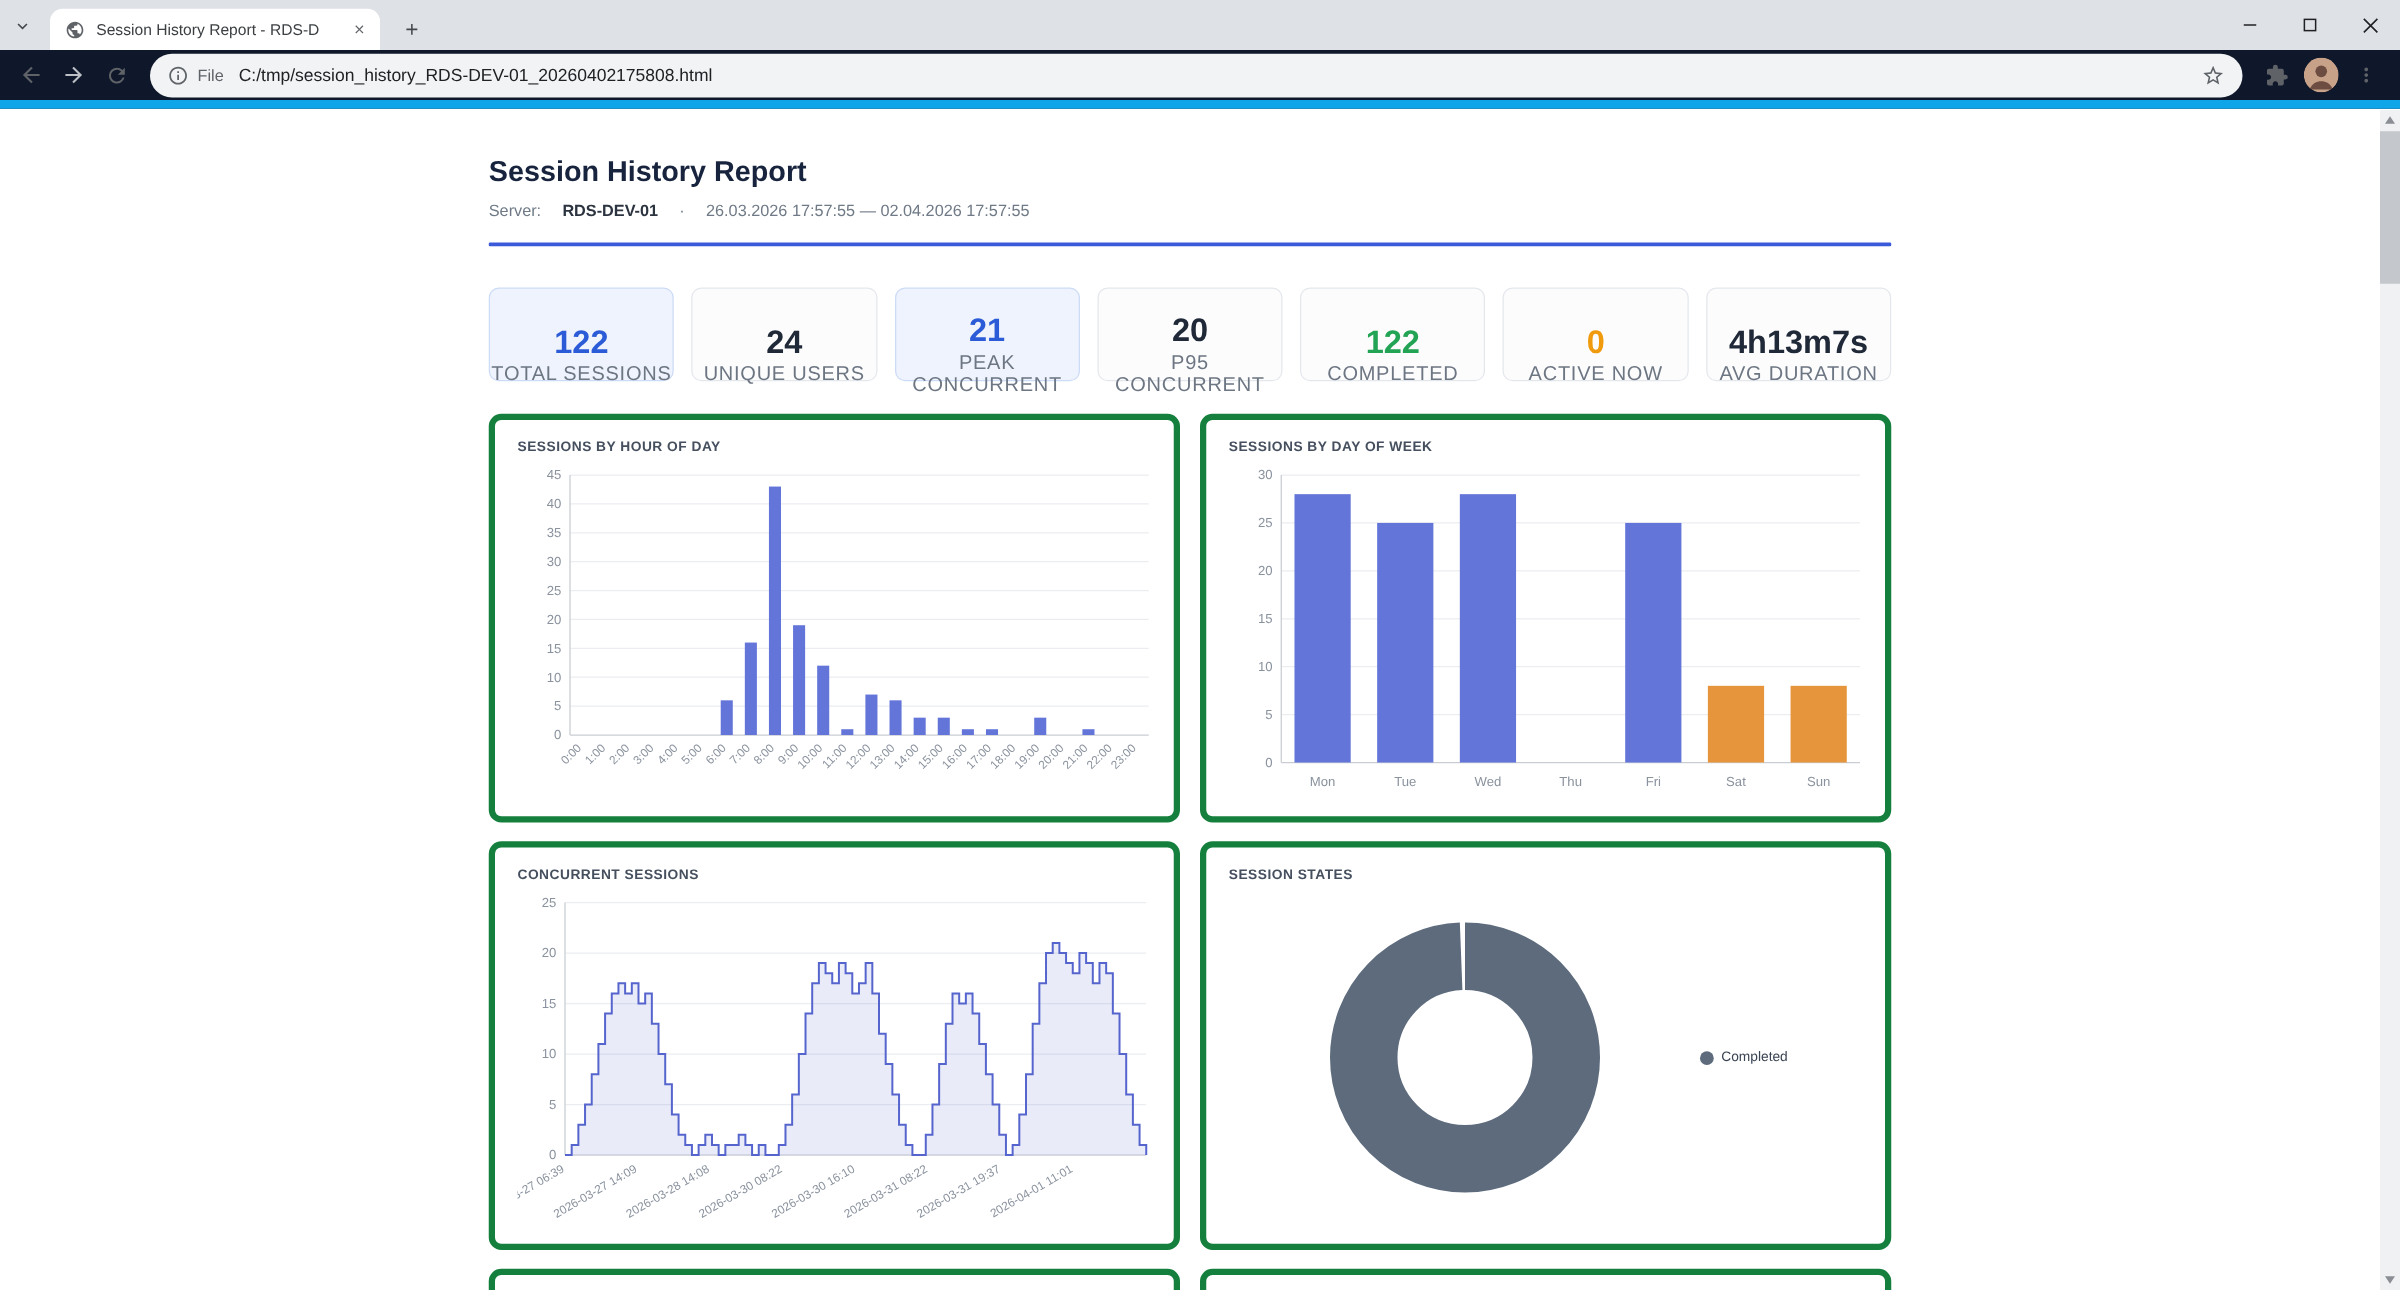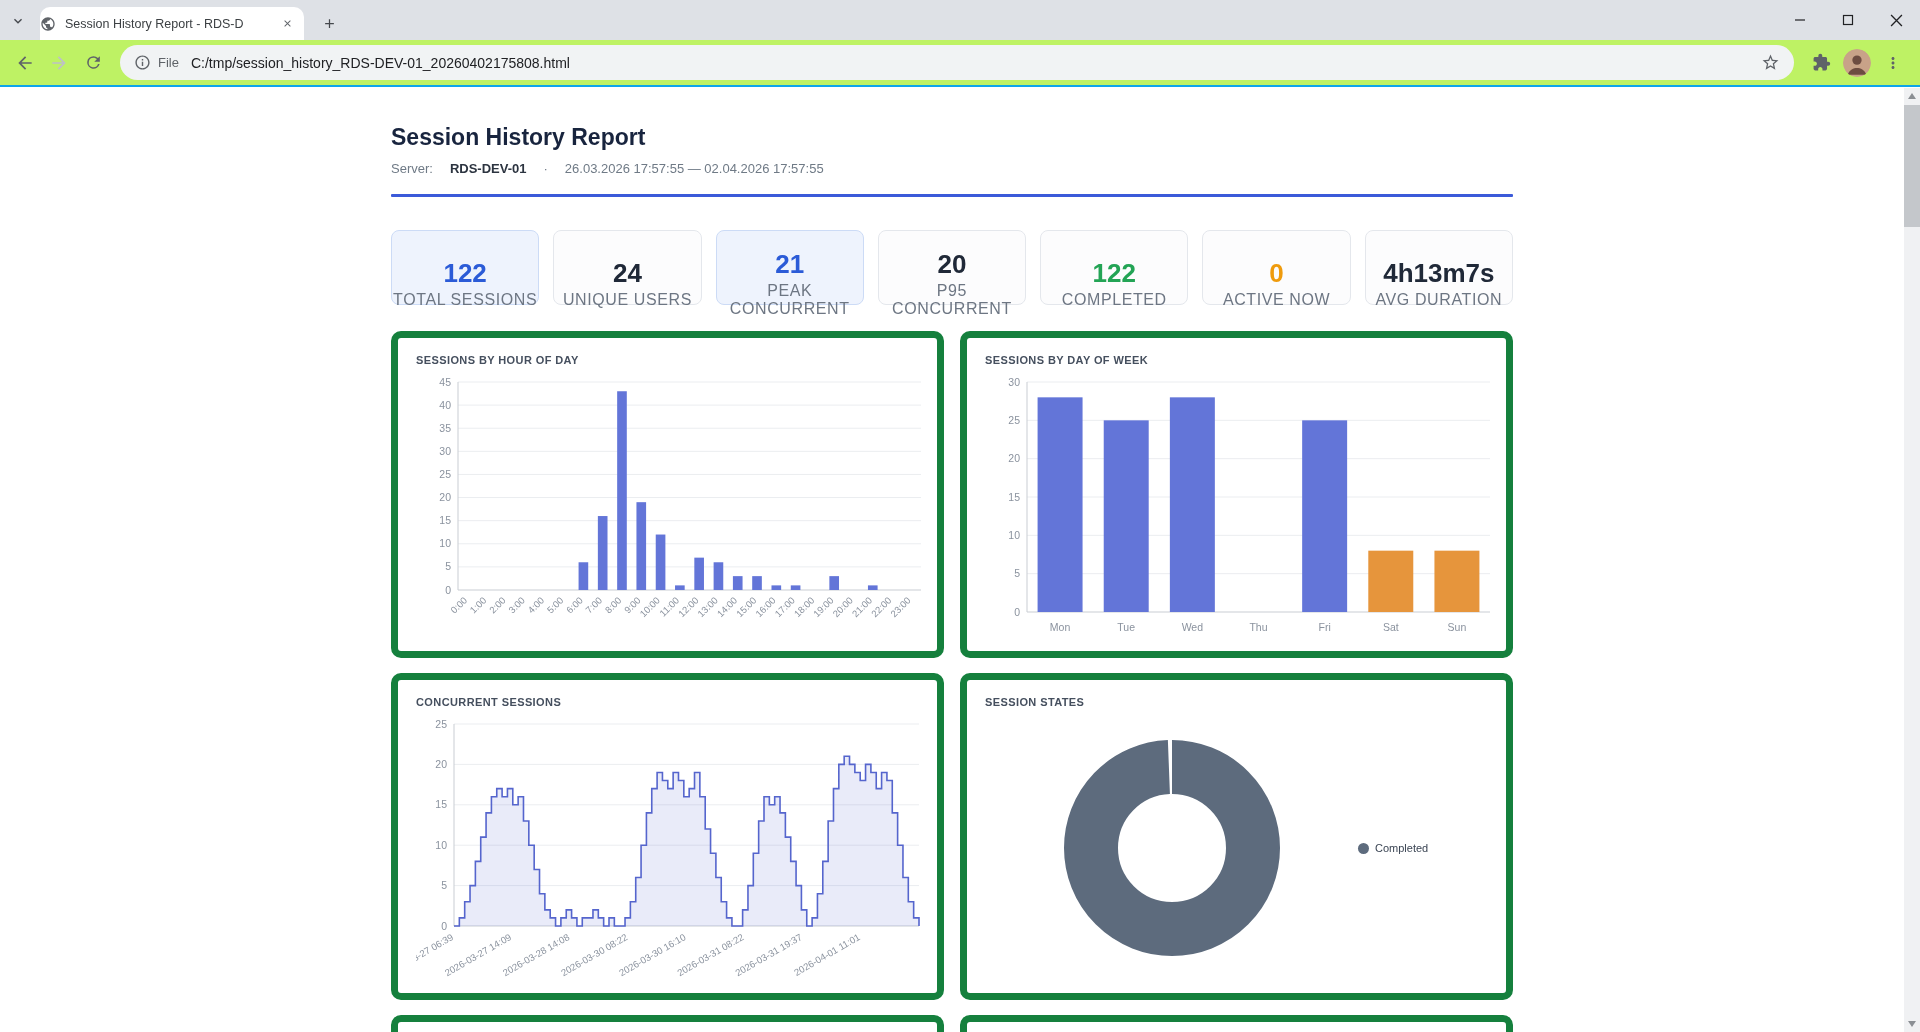--- a/index.html
+++ b/index.html
@@ -6,34 +6,34 @@
   html,body { width:1920px; height:1032px; overflow:hidden; background:#fff;
     font-family:"Liberation Sans","DejaVu Sans",sans-serif; }
   svg { display:block; }
   svg text { font-family:"Liberation Sans","DejaVu Sans",sans-serif; }
 
   
   .tabstrip { position:relative; height:40px; background:#dee1e6; }
   .tab-search { position:absolute; left:8px; top:11px; width:20px; height:20px;
     display:flex; align-items:center; justify-content:center; color:#45484d; }
   .tab { position:absolute; left:40px; top:7px; width:264px; height:33px; background:#fff;
-    border-radius:10px 10px 0 0; display:flex; align-items:center; padding:0 8px 0 0; }
+    border-radius:10px 10px 0 0; display:flex; align-items:center; padding:0 8px 0 12px; }
   .tab .favicon { width:16px; height:16px; flex:0 0 16px; color:#5f6368; }
   .tab-title { margin-left:9px; font-size:12.5px; color:#3c4043; white-space:nowrap;
     overflow:hidden; flex:1; }
   .tab-close { width:17px; height:17px; flex:0 0 17px; border-radius:50%; color:#5f6368;
     display:flex; align-items:center; justify-content:center; }
   .new-tab { position:absolute; left:316px; top:10px; width:27px; height:27px; border-radius:50%;
     display:flex; align-items:center; justify-content:center; color:#45484d; }
   .win-controls { position:absolute; right:0; top:0; height:40px; display:flex; }
   .win-btn { width:48px; height:40px; display:flex; align-items:center; justify-content:center;
     color:#202124; }
 
-  .toolbar { position:relative; height:47px; background:#bef264; display:flex; align-items:center;
-    padding:0 10px 0 8px; border-bottom:2px solid #0ea5e9; }
+  .toolbar { position:relative; height:47px; background:#0f172a; display:flex; align-items:center;
+    padding:0 10px 0 8px; border-bottom:7px solid #0ea5e9; }
   .nav-btn { width:34px; height:34px; border-radius:50%; display:flex; align-items:center;
     justify-content:center; color:#5f6368; flex:0 0 34px; }
   .nav-btn.disabled { color:#bdc1c6; }
   .omnibox { flex:1; height:35px; margin:0 10px; background:#f1f3f4; border-radius:18px;
     display:flex; align-items:center; padding:0 14px; min-width:0; }
   .omni-info { width:17px; height:17px; color:#5f6368; flex:0 0 17px; }
   .omni-chip { margin-left:7px; font-size:13px; color:#5f6368; }
   .omni-url { margin-left:12px; font-size:14px; color:#202124; white-space:nowrap;
     overflow:hidden; }
   .omni-star { margin-left:auto; width:19px; height:19px; color:#5f6368; flex:0 0 19px; }
@@ -53,21 +53,21 @@
 
   .kpi-row { margin-top:33px; display:flex; gap:14px; }
   .kpi { flex:1; height:75px; border:1px solid #e4e7ec; border-radius:8px; background:#fcfcfd;
     display:flex; flex-direction:column; align-items:center; justify-content:center; gap:5px; }
   .kpi.hl { background:#eef3fd; border-color:#ccdbf6; }
   .kpi-value { font-size:26px; font-weight:700; color:#202938; line-height:1;margin-top:34px; }
   .kpi-label { font-size:16px; letter-spacing:.6px; color:#6d7683;text-align:center; }
 
   .charts-grid { margin-top:26px; display:grid; grid-template-columns:553px 553px;
     column-gap:16px; row-gap:15px; }
-  .chart-card { height:327px; border:7px solid #15803d; border-radius:10px; background:#fff;
+  .chart-card { height:327px; border:5px solid #15803d; border-radius:10px; background:#fff;
     padding:16px 18px; overflow:hidden; }
   .chart-card.cutoff { height:60px; }
   .chart-title { font-size:11px; font-weight:700; letter-spacing:.4px; color:#454f5e; }
   .chart-box { width:100%; height:272px; margin-top:4px; position:relative; }
   .donut-box { display:flex; align-items:center; }
   .donut-holder { flex:1; display:flex; align-items:center; justify-content:center; }
   .legend { width:130px; display:flex; align-items:center; gap:6px; }
   .legend-dot { width:11px; height:11px; border-radius:50%; background:#5d6b7d; flex:0 0 11px; }
   .legend-label { font-size:11px; color:#3a4453; }
 

